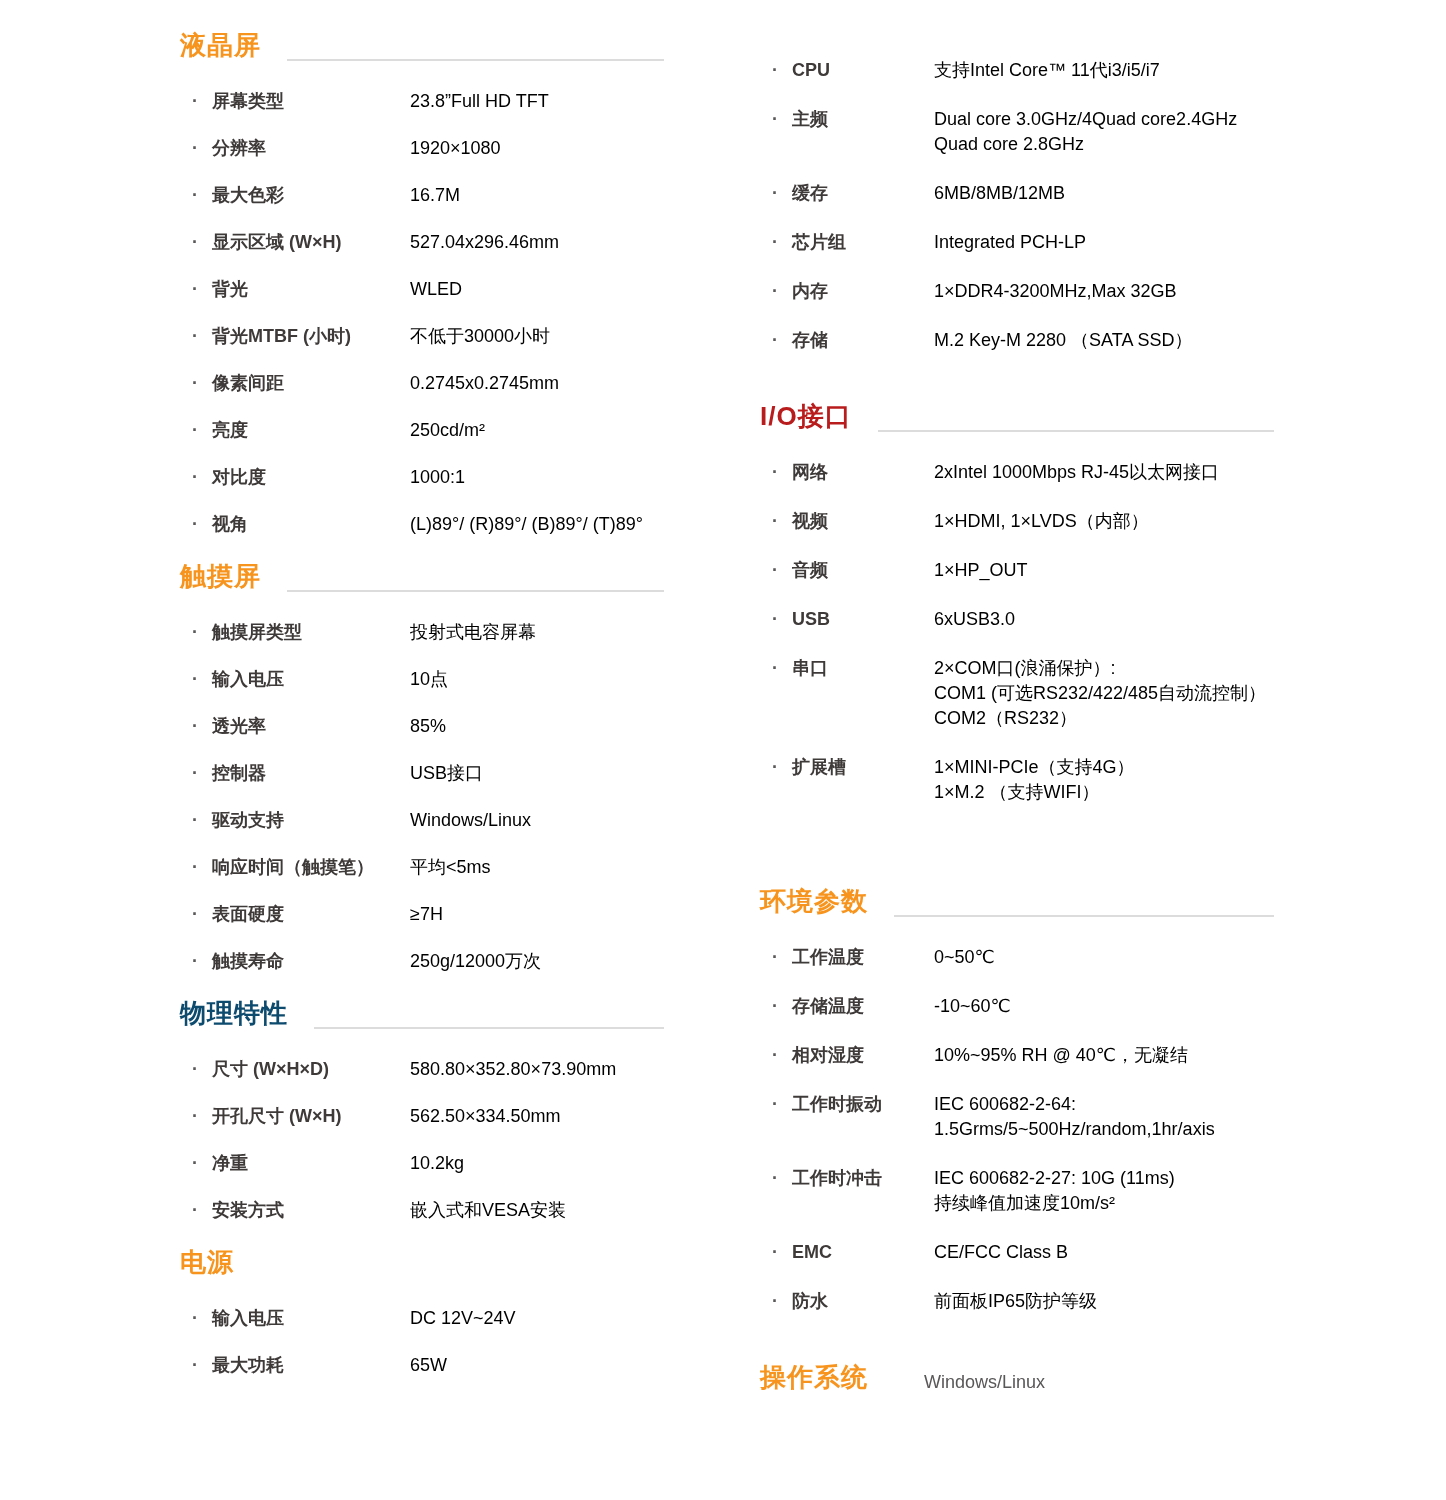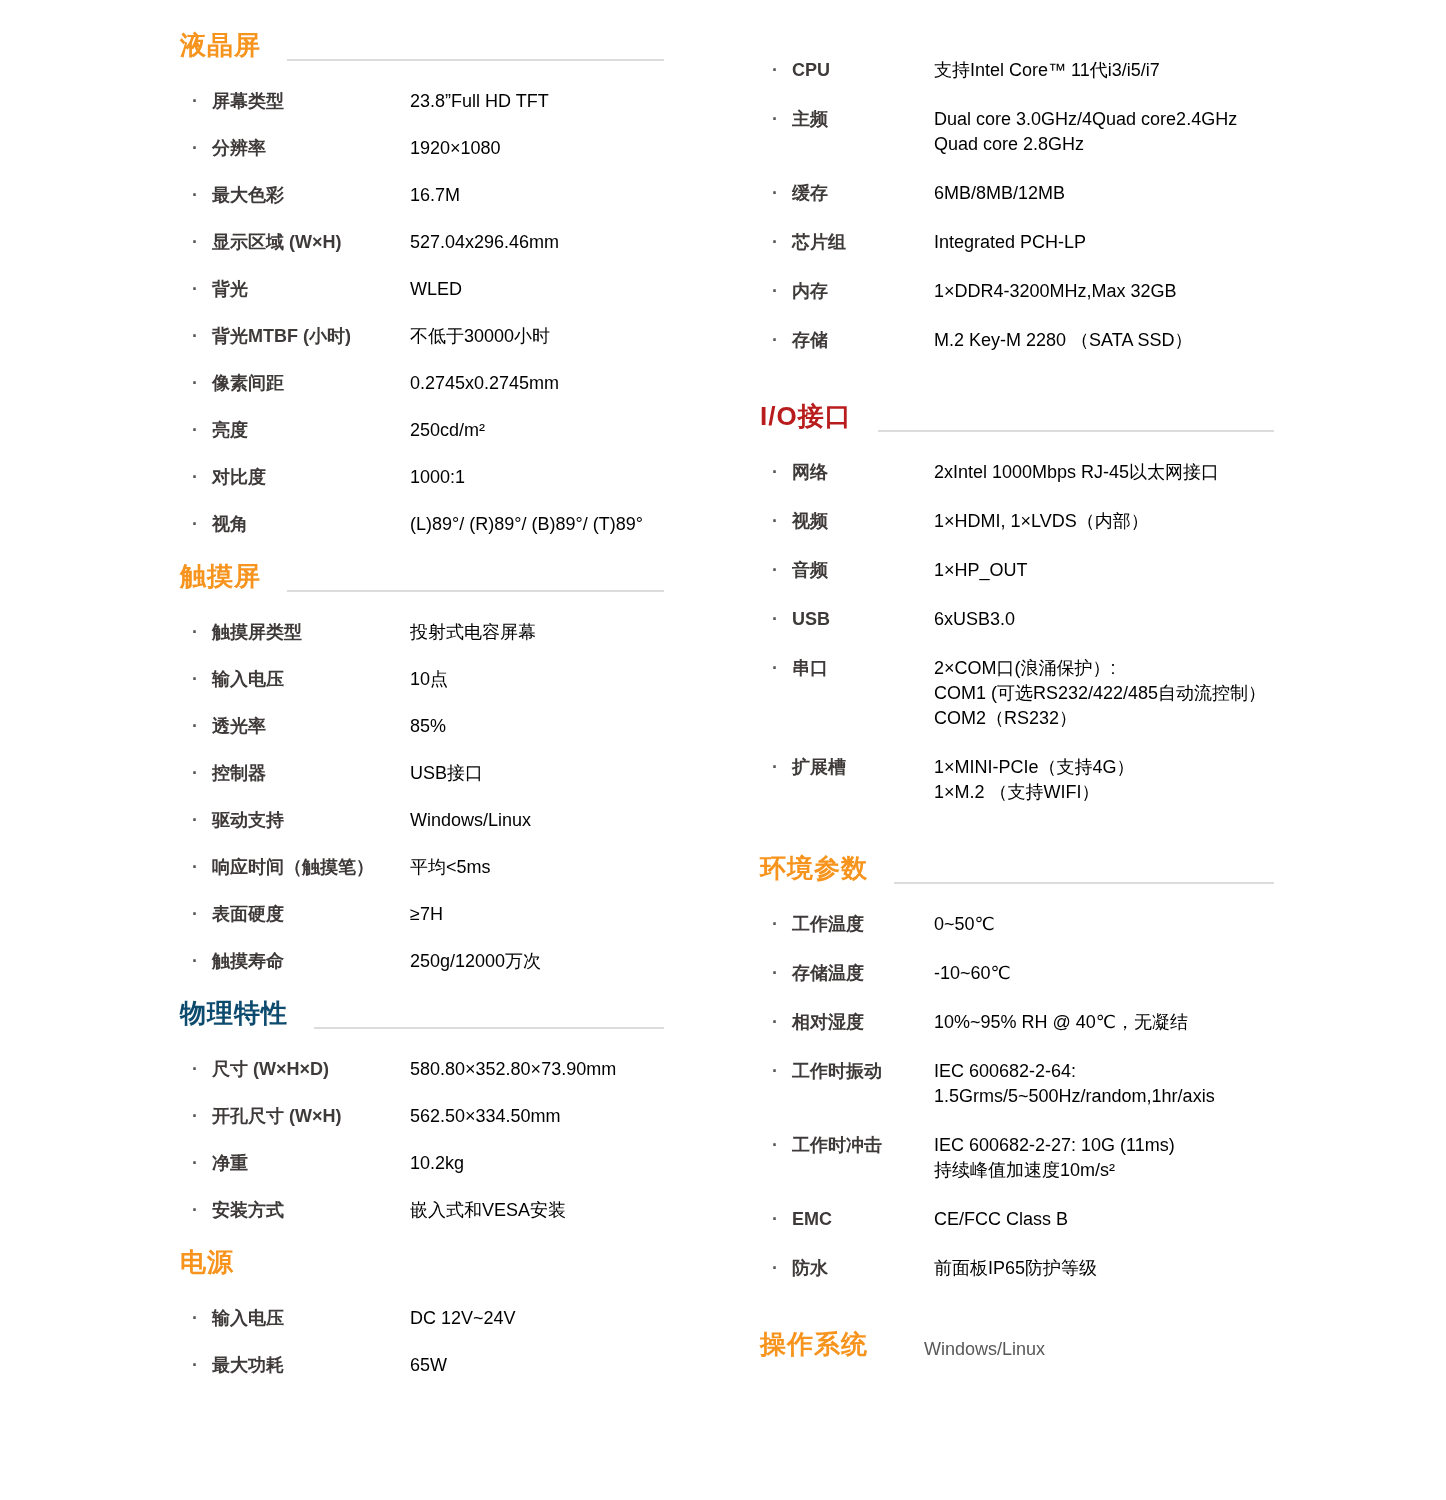--- a/index.html
+++ b/index.html
@@ -313,21 +313,21 @@
         <div class="spec-row">
           <span class="bullet">·</span>
           <span class="spec-label">扩展槽</span>
           <span class="spec-value">1×MINI-PCIe（支持4G）
 1×M.2 （支持WIFI）</span>
         </div>
       </div>
     </section>
     <section class="spec-section">
       <div class="sec-head">
-        <h2 class="sec-title" style="color: rgb(247, 148, 30);">环境参数</h2>
+        <h2 class="sec-title" style="color: rgb(247, 148, 30); margin-top: 33px;">环境参数</h2>
         <div class="sec-rule"></div>
       </div>
       <div class="rows">
         <div class="spec-row">
           <span class="bullet">·</span>
           <span class="spec-label">工作温度</span>
           <span class="spec-value">0~50℃</span>
         </div>
         <div class="spec-row">
           <span class="bullet">·</span>

